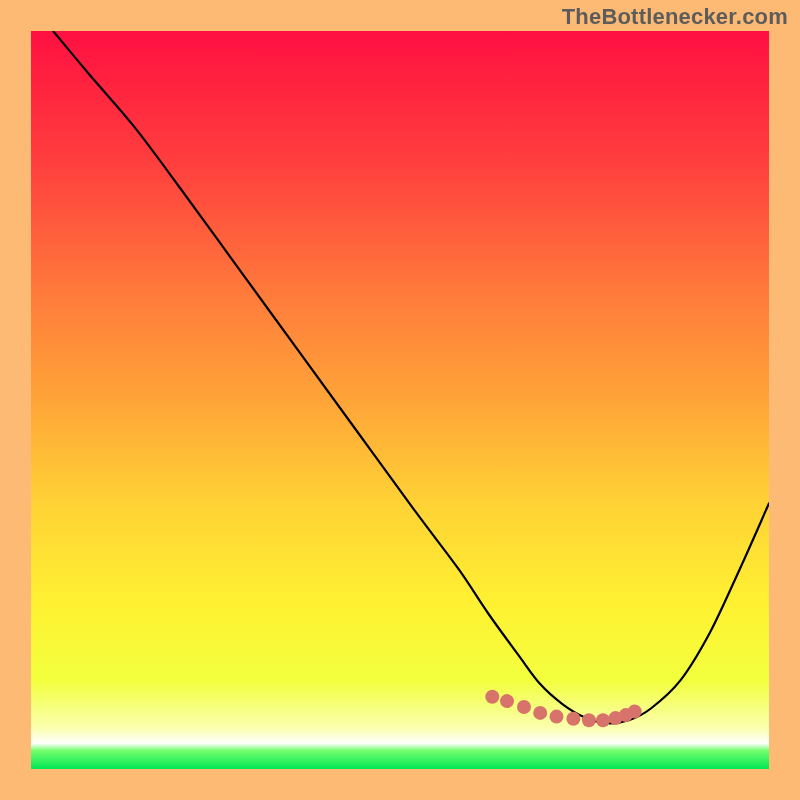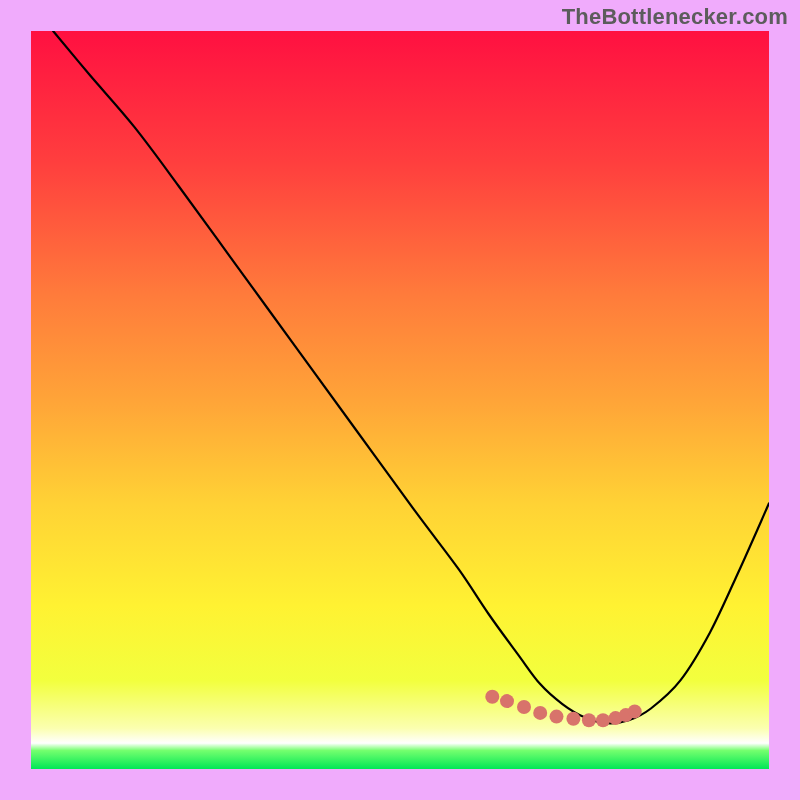--- a/index.html
+++ b/index.html
@@ -1,21 +1,21 @@
 <!DOCTYPE html>
 <html><head>
 <meta charset="utf-8">
 <style>
   * { margin: 0; padding: 0; box-sizing: border-box; }
   html, body { width: 800px; height: 800px; overflow: hidden; background: #000; }
   .frame {
     position: relative;
     width: 800px;
     height: 800px;
-    background: #f0abfc;
+    background: #fdba74;
   }
   .watermark {
     position: absolute;
     top: 4px;
     right: 12px;
     font-family: Arial, Helvetica, sans-serif;
     font-size: 22px;
     font-weight: bold;
     color: #5c5c5c;
     letter-spacing: 0.2px;

